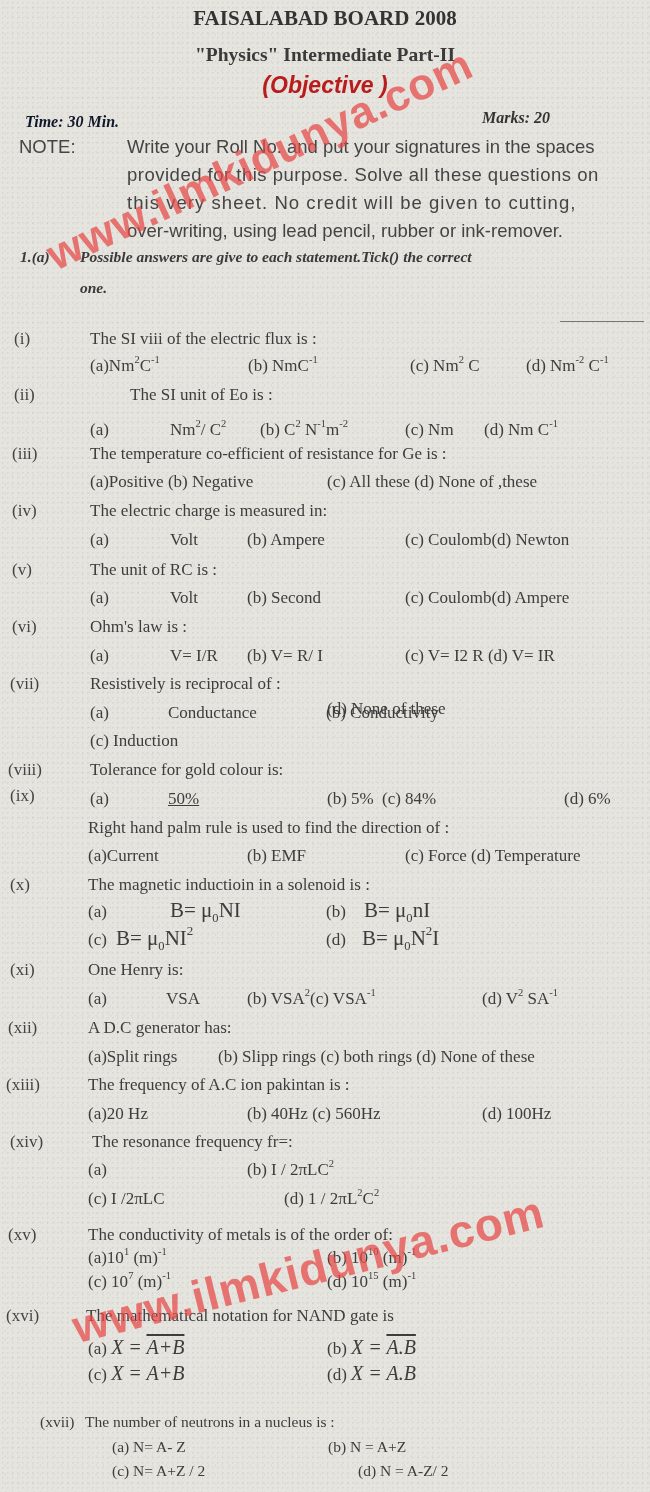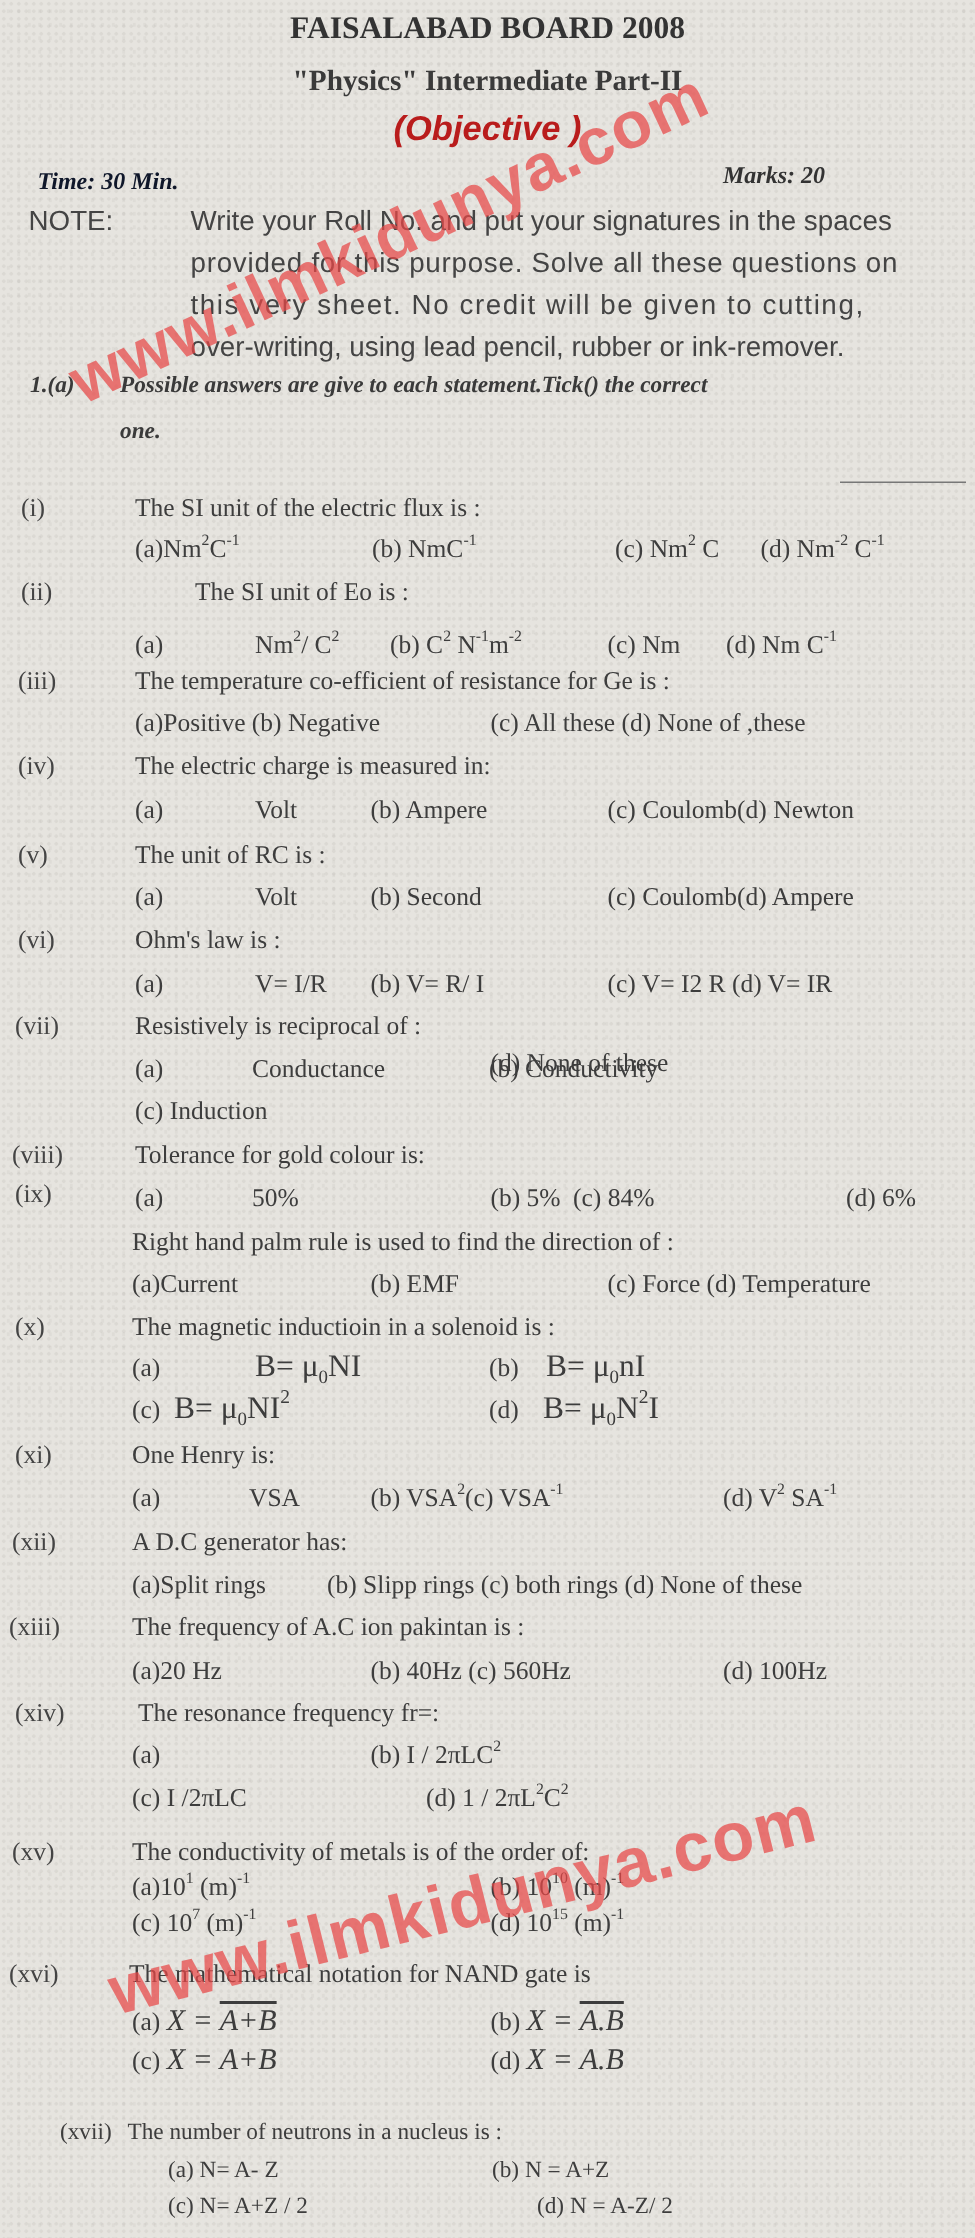--- a/index.html
+++ b/index.html
@@ -54,25 +54,25 @@
 <div class="abs note note-line" style="top:192px; letter-spacing:1.05px;">this very sheet. No credit will be given to cutting,</div>
 <div class="abs note note-line" style="top:220px;">over-writing, using lead pencil, rubber or ink-remover.</div>
 
 <div class="abs instr" style="top:248px; left:20px;">1.(a)</div>
 <div class="abs instr" style="top:248px; left:80px;">Possible answers are  give to each statement.Tick() the correct</div>
 <div class="abs instr" style="top:279px; left:80px;">one.</div>
 <div class="rule"></div>
 
 <div>
   <div class="abs qnum" style="top:329px; left:14px;">(i)</div>
-  <div class="abs qtext" style="top:329px; left:90px;">The SI unit of the  electric flux is :</div>
+  <div class="abs qtext" style="top:329px; left:90px;">The SI viii of the  electric flux is :</div>
   <div class="abs opt" style="top:356px; left:90px;">(a)Nm<sup>2</sup>C<sup>-1</sup></div>
   <div class="abs opt" style="top:356px; left:248px;">(b) NmC<sup>-1</sup></div>
   <div class="abs opt" style="top:356px; left:410px;">(c) Nm<sup>2</sup> C</div>
-  <div class="abs opt" style="top:356px; left:507px;">(d) Nm<sup>-2</sup> C<sup>-1</sup></div>
+  <div class="abs opt" style="top:356px; left:526px;">(d) Nm<sup>-2</sup> C<sup>-1</sup></div>
 </div>
 
 <div>
   <div class="abs qnum" style="top:385px; left:14px;">(ii)</div>
   <div class="abs qtext" style="top:385px; left:90px;margin-left:40px;">The SI unit of Eo is :</div>
   <div class="abs opt" style="top:420px; left:90px;">(a)</div>
   <div class="abs opt" style="top:420px; left:170px;">Nm<sup>2</sup>/ C<sup>2</sup></div>
   <div class="abs opt" style="top:420px; left:260px;">(b) C<sup>2</sup> N<sup>-1</sup>m<sup>-2</sup></div>
   <div class="abs opt" style="top:420px; left:405px;">(c) Nm</div>
   <div class="abs opt" style="top:420px; left:484px;">(d) Nm C<sup>-1</sup></div>
@@ -119,21 +119,21 @@
   <div class="abs opt" style="top:703px; left:168px;">Conductance</div>
   <div class="abs opt" style="top:703px; left:326px;">(b) Conductivity</div>
   <div class="abs opt" style="top:731px; left:90px;">(c) Induction</div>
   <div class="abs opt" style="top:699px; left:327px;">(d) None of these</div>
 </div>
 
 <div>
   <div class="abs qnum" style="top:760px; left:8px;">(viii)</div>
   <div class="abs qtext" style="top:760px; left:90px;">Tolerance  for gold colour is:</div>
   <div class="abs opt" style="top:789px; left:90px;">(a)</div>
-  <div class="abs opt" style="top:789px; left:168px;">50%</div>
+  <div class="abs opt" style="top:789px; left:168px;text-decoration:underline;">50%</div>
   <div class="abs opt" style="top:789px; left:327px;">(b) 5%</div>
   <div class="abs opt" style="top:789px; left:382px;">(c) 84%</div>
   <div class="abs opt" style="top:789px; left:564px;">(d) 6%</div>
 </div>
 
 <div>
   <div class="abs qnum" style="top:786px; left:10px;">(ix)</div>
   <div class="abs qtext" style="top:818px; left:88px;">Right  hand  palm  rule  is used to find the direction of :</div>
   <div class="abs opt" style="top:846px; left:88px;">(a)Current</div>
   <div class="abs opt" style="top:846px; left:247px;">(b) EMF</div>

